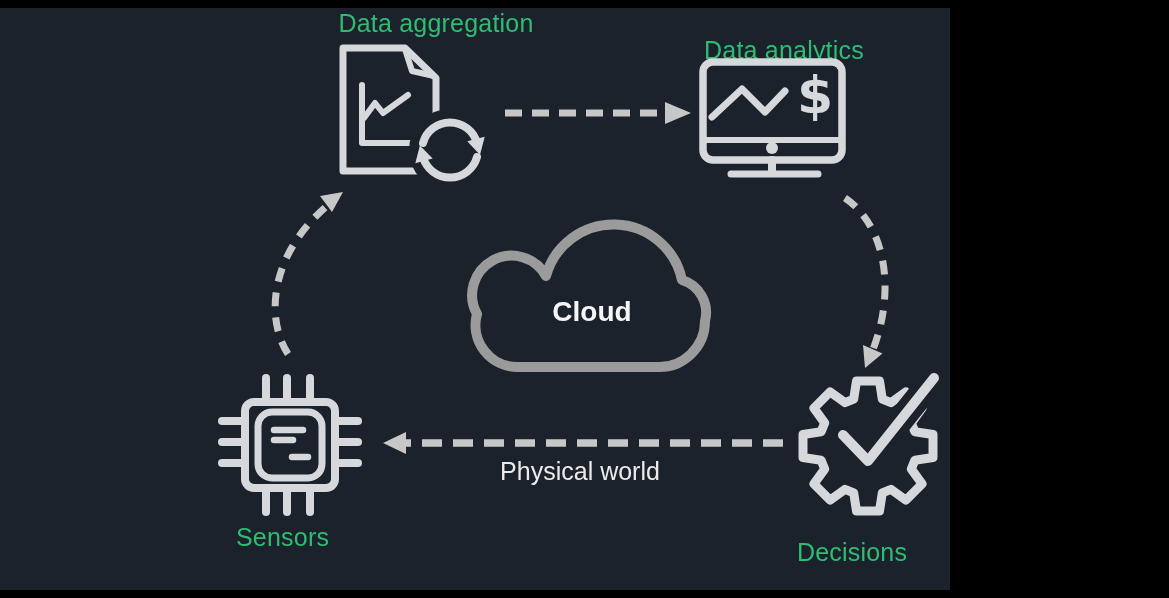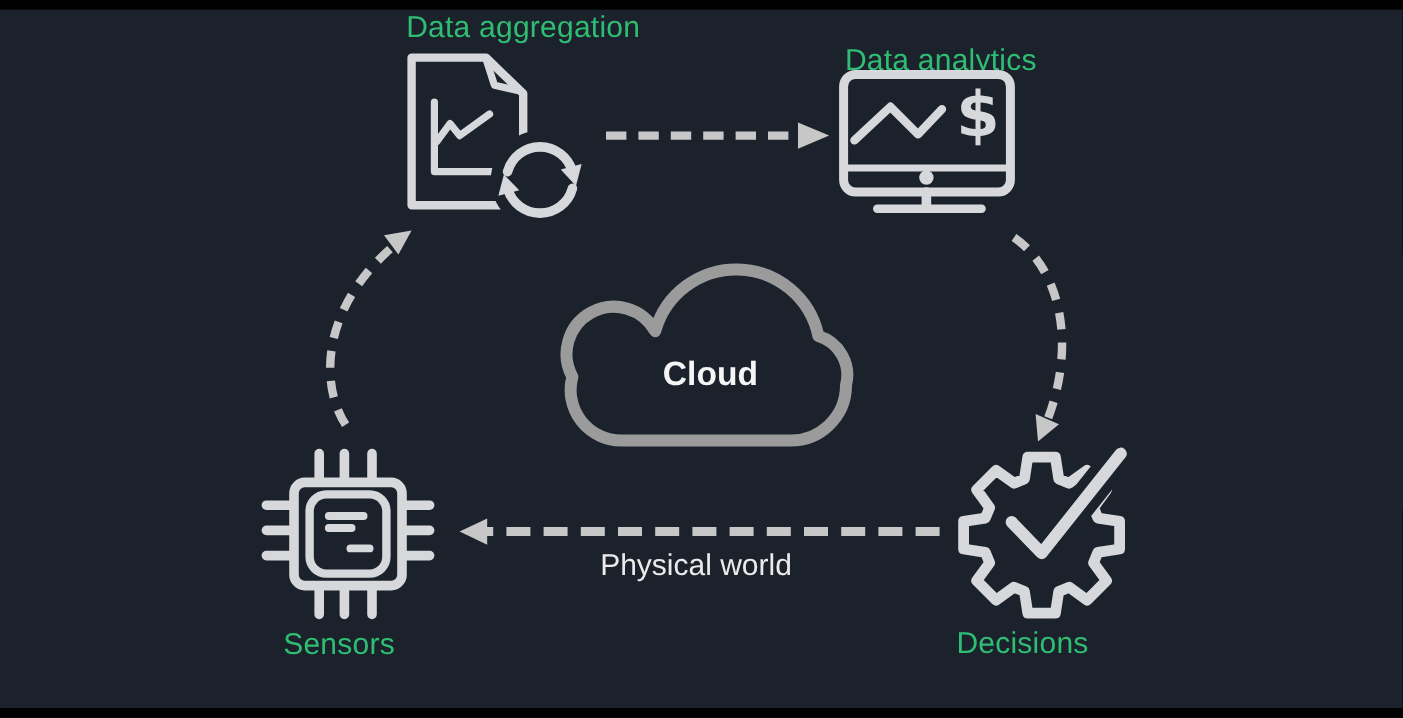--- a/index.html
+++ b/index.html
@@ -7,21 +7,21 @@
     --bar:#000000;
     --node-label:#2ebd72;
     --icon-stroke:#d6d8db;
     --cloud-stroke:#9b9b9b;
     --arrow:#c7c7c7;
     --center-label:#f5f5f5;
     --edge-label:#eceaea;
   }
   html,body{margin:0;padding:0;background:#000;}
   .stage{
-    position:relative;width:1169px;height:598px;overflow:hidden;
+    position:relative;width:950px;height:598px;overflow:hidden;
     background:var(--background);
     font-family:"Liberation Sans", sans-serif;
   }
   .bar{position:absolute;left:0;width:1169px;background:var(--bar);}
   .bar.top{top:0;height:8px;}
   .bar.bottom{bottom:0;height:8px;}
   .abs{position:absolute;}
   .node-label{
     color:var(--node-label);
     font-size:25px;
@@ -58,21 +58,21 @@
   <div class="abs node-label centered" style="left:336px;top:9px;">Data aggregation</div>
 
   <div class="abs node-label centered" style="left:684px;top:13px;margin-top:23px;">Data analytics</div>
 
   <div class="abs cloud-label centered" style="left:492px;top:296px;">Cloud</div>
 
   <div class="abs edge-label centered" style="left:480px;top:457px;">Physical world</div>
 
   <div class="abs node-label" style="left:221px;top:523px;margin-left:15px;">Sensors</div>
 
-  <div class="abs node-label multiline" style="left:797px;top:521px;">
+  <div class="abs node-label multiline" style="left:797px;top:537px;">
     <span>Decisions</span>
   </div>
 
   <svg class="abs" style="left:338px;top:42px;" width="150" height="148" viewBox="0 0 150 148">
     <path class="st" stroke-width="7" d="M67,6 H5 V129 H98 V36 Z"></path>
     <path class="st" stroke-width="6" d="M67,7 L74,29 L96,34"></path>
     <path class="st" stroke-width="6" d="M24,43 V101 H77"></path>
     <path class="st" stroke-width="6" d="M26,76 L37,61 L45,71 L70,53"></path>
     <circle class="mask" cx="112" cy="108" r="41"></circle>
     <path class="st" stroke-width="8" stroke-linecap="butt" d="M85,101 A28,28 0 0 1 139,101"></path>

